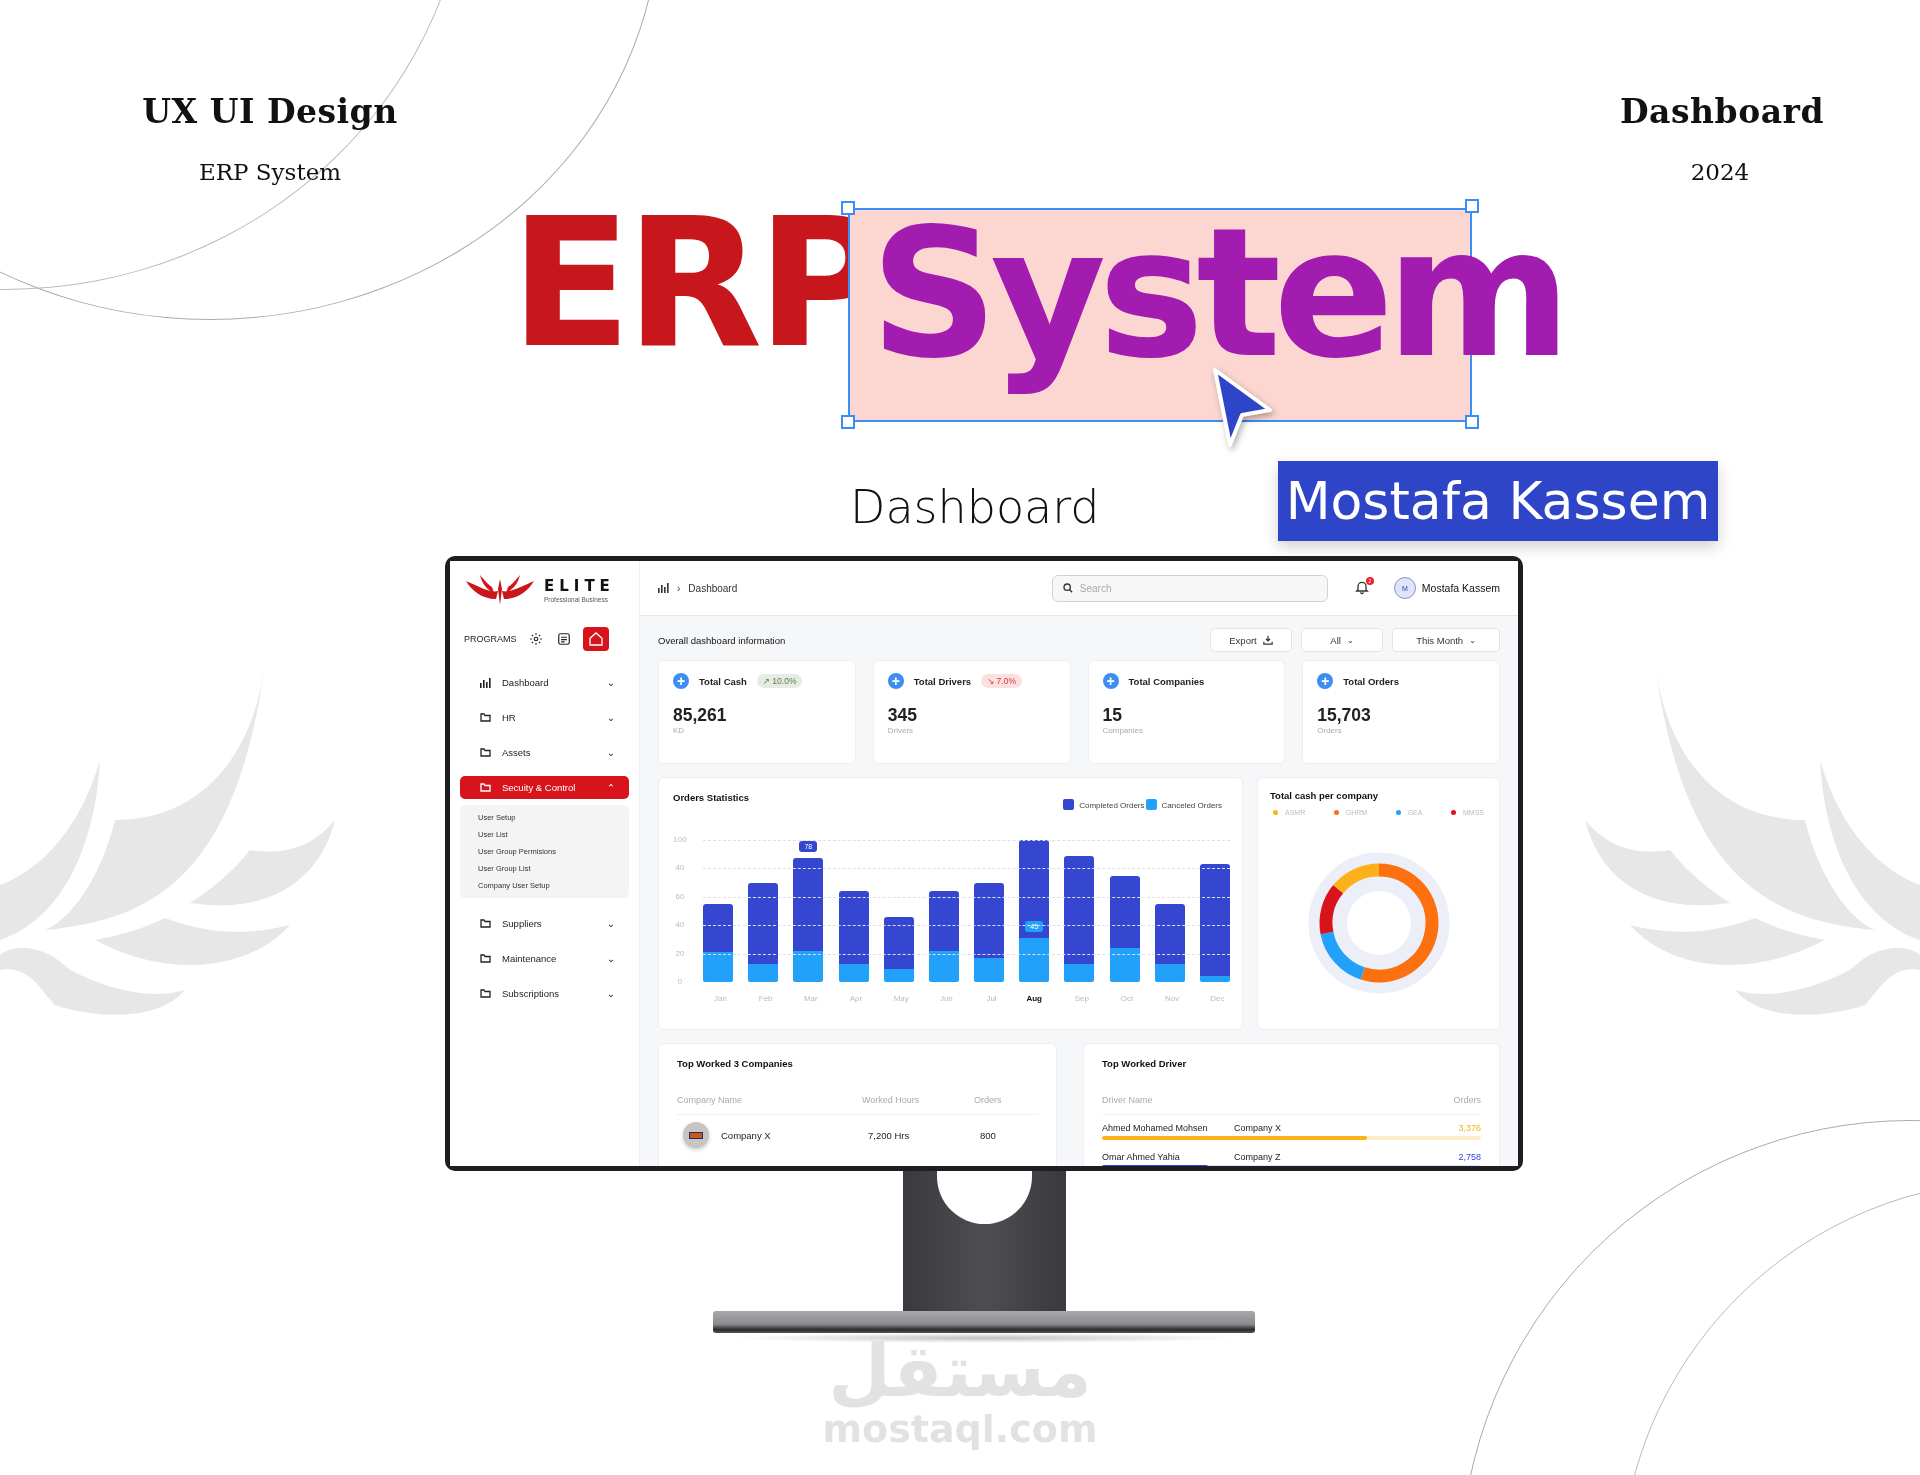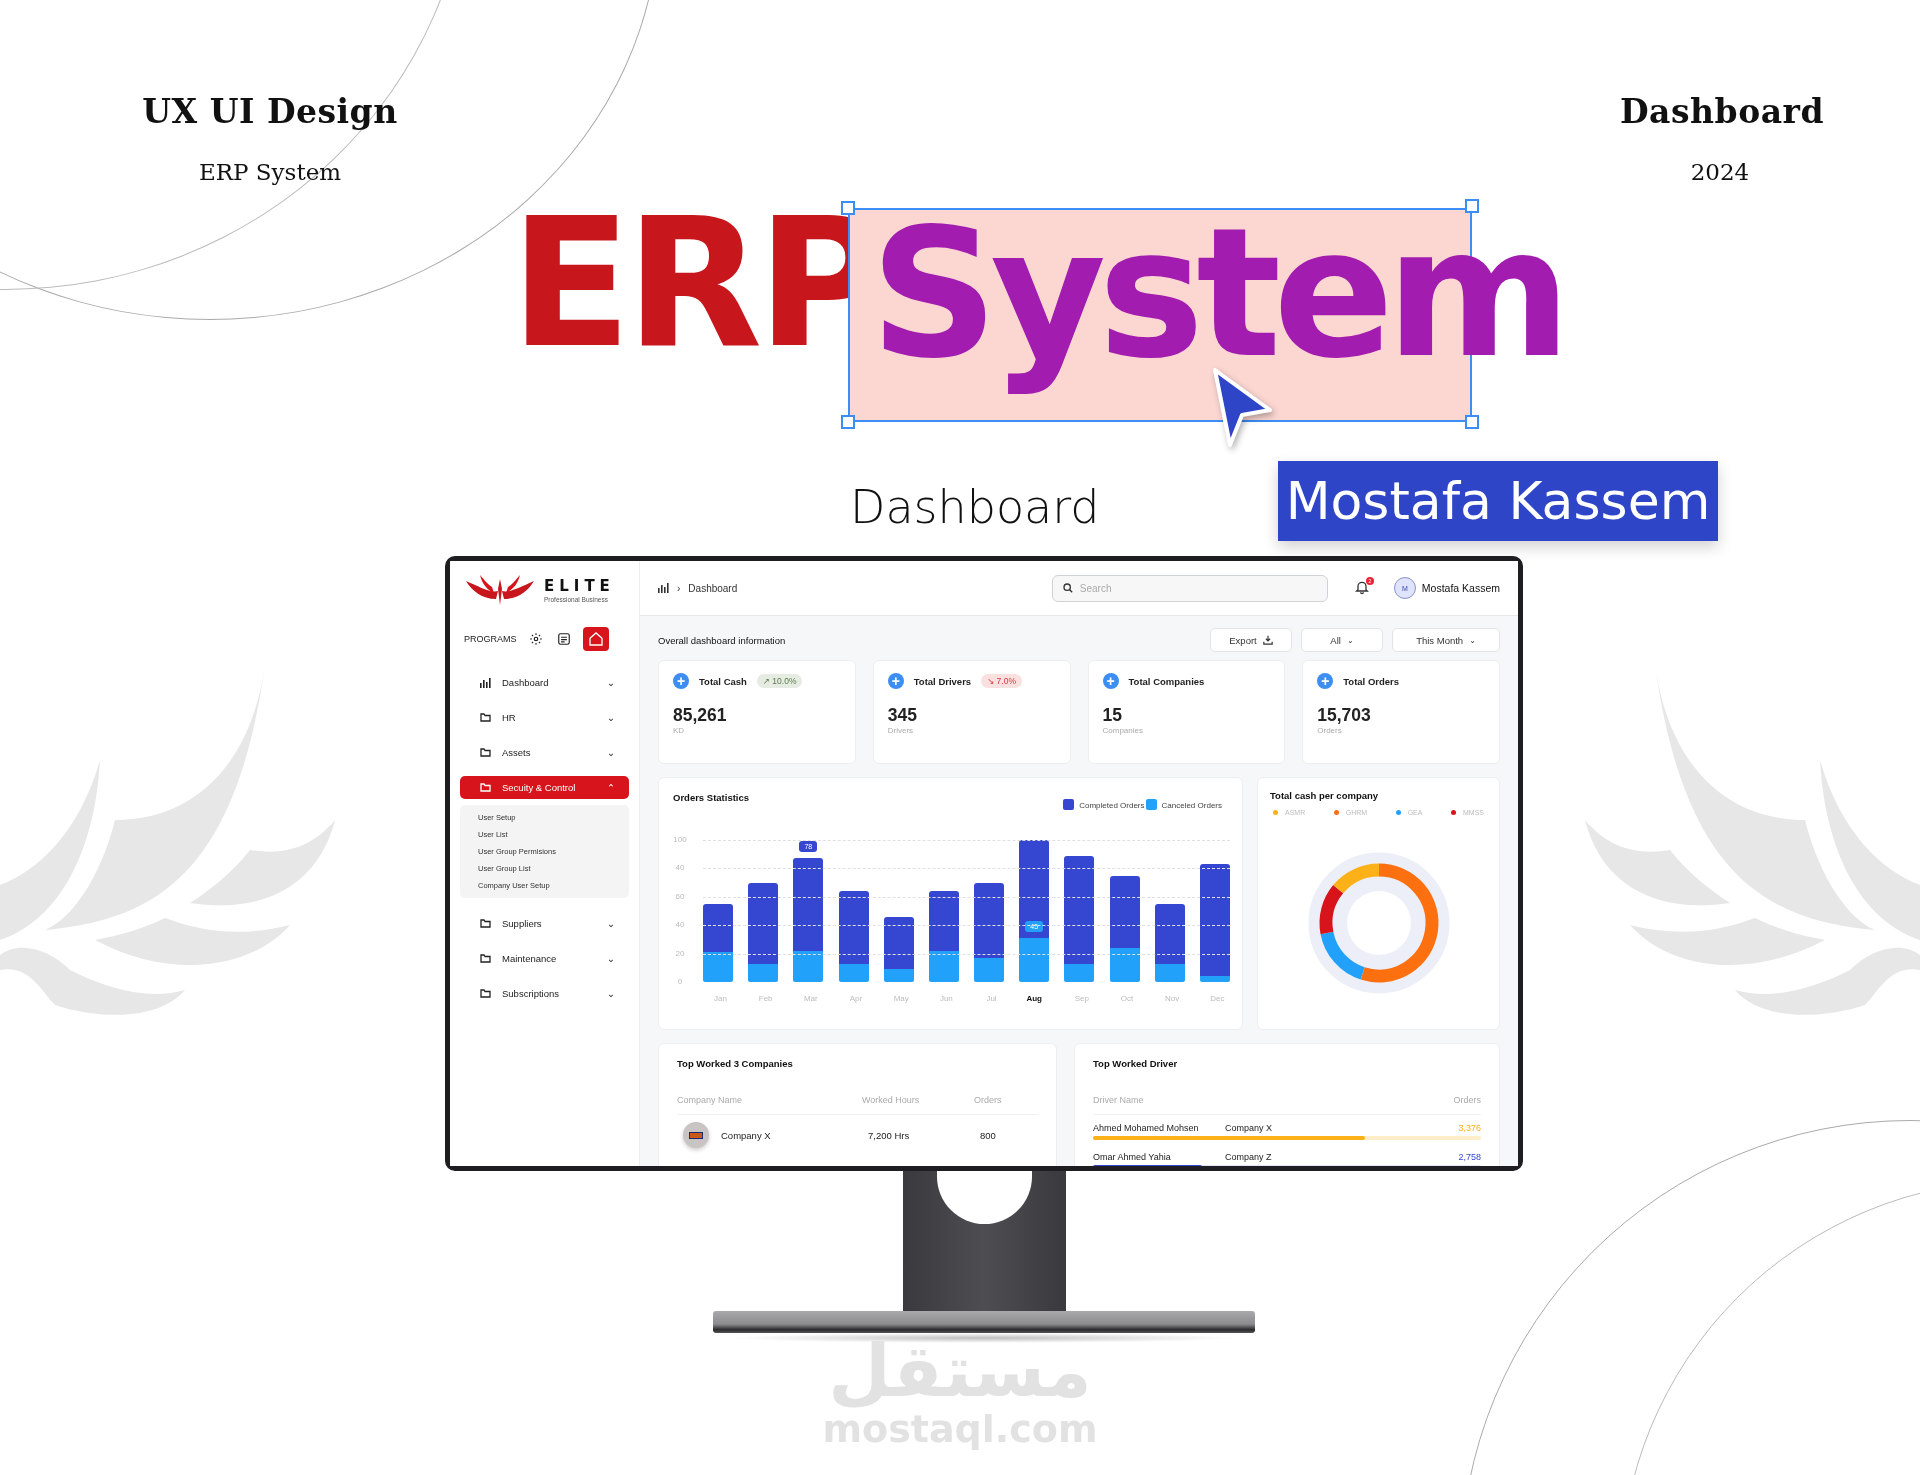--- a/index.html
+++ b/index.html
@@ -80,21 +80,21 @@
 .bar{width:100%;border-radius:3px 3px 2px 2px;overflow:hidden;display:flex;flex-direction:column}
 .bar .comp{background:#3547d1}
 .bar .canc{background:#22a1fb}
 .xlab{position:absolute;top:152px;width:20px;margin-left:5px;font-size:8px;color:#bbb;text-align:center;line-height:13px;word-break:break-all}
 .xlab.active{color:#111;font-weight:bold;width:30px;margin-left:0}
 .tip{position:absolute;font-size:7px;color:#fff;padding:2px 5px;border-radius:3px}
 .cash{flex:1;height:253px;padding:12px 12px;position:relative}
 .dlegend{display:flex;justify-content:space-between;margin-top:8px;font-size:7px;color:#bbb;padding:0 3px}
 .dlegend span.dot{display:inline-block;width:5px;height:5px;border-radius:50%;margin-right:7px}
 .donut{position:absolute;left:46px;top:70px}
-.row4{display:flex;gap:17px;margin-top:13px}
+.row4{display:flex;gap:26px;margin-top:13px}
 .tbl{height:140px;padding:14px 18px}
 .tbl.comp{width:399px}
 .tbl.drv{flex:1}
 .thead{display:flex;font-size:9px;color:#aaa;margin-top:26px;padding-bottom:9px;border-bottom:1px solid #f0f0f2}
 .trow{display:flex;align-items:center;font-size:9.5px;color:#222;height:40px}
 .clogo{width:26px;height:26px;border-radius:50%;background:#c9c4c4;margin:0 12px 0 6px;display:flex;align-items:center;justify-content:center;box-shadow:0 2px 4px rgba(0,0,0,.2)}
 .drow{margin-top:8px}
 .drow .line{display:flex;font-size:9px;color:#222}
 .drow .track{height:4px;border-radius:3px;margin-top:3px;position:relative}
 .drow .fill{position:absolute;left:0;top:0;bottom:0;border-radius:3px}

